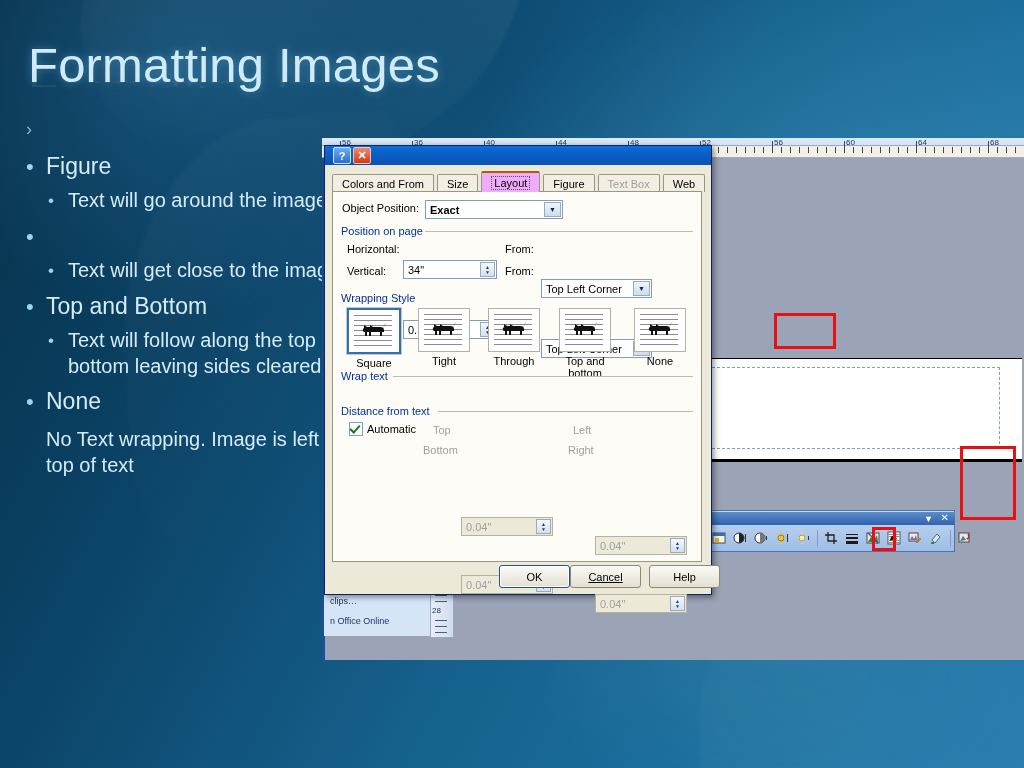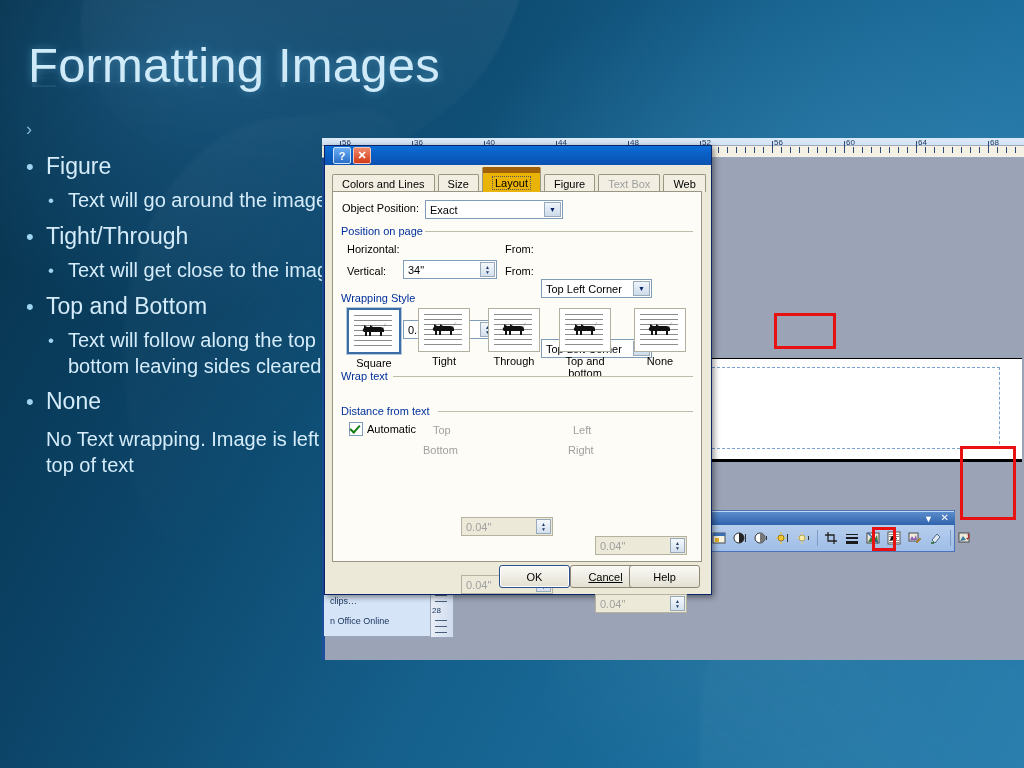--- a/index.html
+++ b/index.html
@@ -193,21 +193,21 @@
 
   #dlg-body{position:absolute;left:0;top:19px;width:386px;height:429px;}
   #tabstrip{position:absolute;left:7px;top:8px;display:flex;align-items:flex-end;height:19px;}
   .tab{
     height:17px;padding:0 9px;margin-right:3px;
     background:#f2efe2;border:1px solid #9a9684;border-bottom:none;
     display:flex;align-items:center;font-size:11px;color:#000;
     border-radius:2px 2px 0 0;
   }
   .tab.active{
-    height:19px;background:#eab308;border-top:6px solid #a16207;
+    height:19px;background:#f0abfc;border-top:2px solid #a16207;
     position:relative;z-index:3;
   }
   .tab.active .tab-inner{border:1px dotted #555;padding:0 2px;}
   .tab.disabled{color:#9e9e9e;}
   #tab-panel{
     position:absolute;left:7px;top:26px;width:368px;height:369px;
     background:#fdfcf7;border:1px solid #9a9684;
   }
   #tab-red-box{
     position:absolute;left:449px;top:167px;width:62px;height:36px;
@@ -302,21 +302,20 @@
       <div class="b-row lvl2">
         <span class="b-mark">•</span>
         <span class="b-txt">Figure</span>
       </div>
       <div class="b-row lvl3">
         <span class="b-mark">•</span>
         <span class="b-txt">Text will go around the image</span>
       </div>
       <div class="b-row lvl2">
         <span class="b-mark">•</span>
-        <span class="b-txt">Tight/Through</span>
       </div>
       <div class="b-row lvl3">
         <span class="b-mark">•</span>
         <span class="b-txt">Text will get close to the image</span>
       </div>
       <div class="b-row lvl2">
         <span class="b-mark">•</span>
         <span class="b-txt">Top and Bottom</span>
       </div>
       <div class="b-row lvl3">
@@ -594,21 +593,21 @@
 
   <div id="dlg-title">
     <div class="titlebtn" id="dlg-help-btn">?</div>
     <div class="titlebtn" id="dlg-close-btn">✕</div>
   </div>
 
   <div id="dlg-body">
 
     <div id="tabstrip">
         <div class="tab">
-          <span>Colors and Lines</span>
+          <span>Colors and From</span>
         </div>
         <div class="tab">
           <span>Size</span>
         </div>
         <div class="tab active">
           <span class="tab-inner">Layout</span>
         </div>
         <div class="tab">
           <span>Figure</span>
         </div>
@@ -618,21 +617,21 @@
         <div class="tab">
           <span>Web</span>
         </div>
       </div>
 
     <div id="tab-panel">
 
       <div class="row" style="left:9px;top:10px;">
         <span class="lbl">Object Position:</span>
       </div>
-      <div class="combo" style="left:92px;top:8px;width:132px;">
+      <div class="combo" style="left:92px;top:8px;width:132px;font-weight:bold;">
         <span>Exact</span>
         <span class="arrow">▼</span>
       </div>
 
       <div class="grp-title" style="left:8px;top:33px;">Position on page</div>
       <div class="grp-line" style="left:92px;top:39px;width:268px;"></div>
 
       <div class="row" style="left:14px;top:51px;">
         <span class="lbl">Horizontal:</span>
       </div>
@@ -803,19 +802,19 @@
         <span class="spin-ar">
             <span>▲</span>
             <span>▼</span>
           </span>
       </div>
     </div>
 
     <div id="dlg-buttons">
       <div class="dbtn def" style="left:174px;">OK</div>
       <div class="dbtn" style="left:245px;text-decoration:underline;">Cancel</div>
-      <div class="dbtn" style="left:304px;">Help</div>
+      <div class="dbtn" style="left:324px;">Help</div>
     </div>
   </div>
 
   <div id="tab-red-box"></div>
   <div id="wrap-red-box"></div>
 </div>
 
 </body></html>

